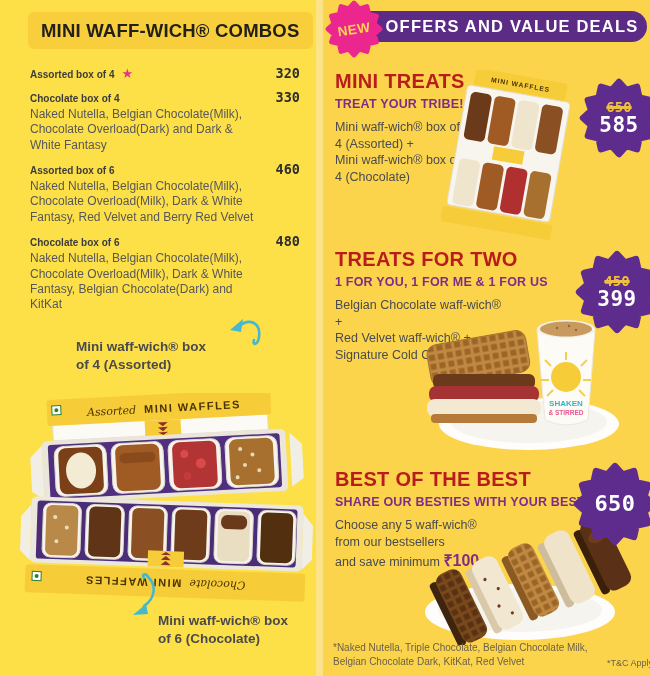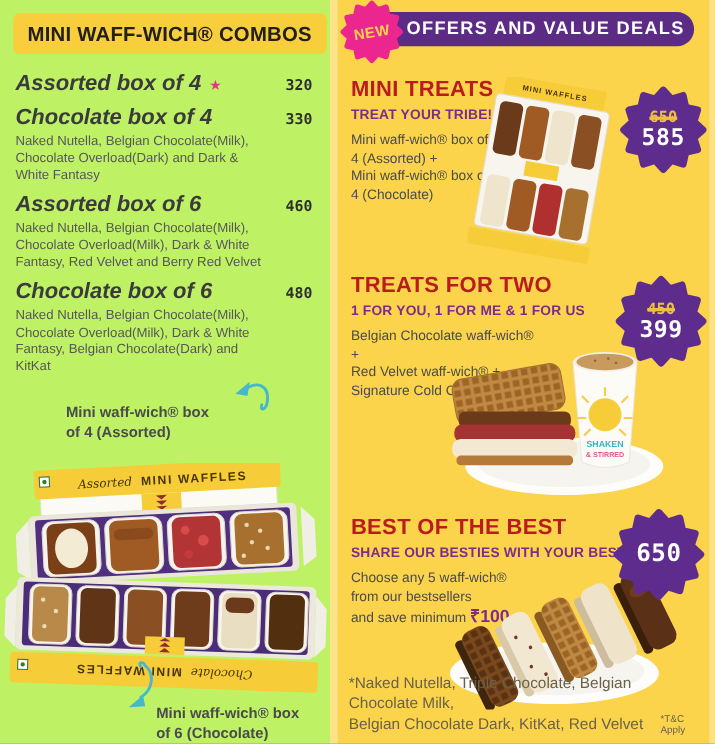--- a/index.html
+++ b/index.html
@@ -1,25 +1,25 @@
 <!DOCTYPE html>
 <html><head>
 <meta charset="utf-8">
 <style>
   html,body{margin:0;padding:0;background:#888;}
   .page{position:relative;width:650px;height:676px;overflow:hidden;display:flex;
         font-family:"Liberation Sans",sans-serif;background:#fff;}
   
-  .left{width:300px;height:676px;background:#bef264;position:relative;flex:0 0 auto;}
+  .left{width:300px;height:676px;background:#fde047;position:relative;flex:0 0 auto;padding-left:16px;}
   .pill{display:inline-block;margin:12px 0 6px 12px;background:#F8CE3C;border-radius:6px;
         padding:8px 13px 7px;font-weight:bold;font-size:18.5px;letter-spacing:.2px;color:#232019;}
   .items{margin:10px 14px 0 14px;}
   .mi{margin-bottom:8px;}
   .mi-head{display:flex;align-items:baseline;}
-  .mi-name{font-weight:bold;font-size:20px;color:#3b3b3d;font-style:italic;}
+  .mi-name{font-weight:bold;font-size:10px;color:#3b3b3d;}
   .mi-star{color:#E9318C;font-size:13px;margin-left:7px;}
   .mi-price{margin-left:auto;font-family:"DejaVu Sans Mono",monospace;font-weight:bold;
             font-size:13.5px;color:#2e2e30;padding-right:2px;}
   .mi-desc{white-space:pre-line;font-size:12px;line-height:1.28;color:#57575a;margin-top:2px;}
   .callout{position:relative;white-space:pre-line;font-weight:bold;font-size:13.5px;
            line-height:1.3;color:#4a4a4c;}
   .co-top{margin:4px 0 0 60px;width:170px;}
   .co-bot{margin:-10px 0 0 142px;width:170px;}
   .ar1{position:absolute;left:152px;top:-6px;}
   .ar2{position:absolute;left:-38px;top:-22px;}
@@ -49,21 +49,21 @@
   .cur{color:#fff;font-weight:800;font-size:21px;letter-spacing:.5px;
        font-family:"DejaVu Sans Mono",monospace;}
   .b1{right:2px;top:16px;width:80px;height:80px;}
   .b2{right:2px;top:10px;width:84px;height:84px;}
   .b3{right:4px;top:2px;width:84px;height:84px;}
   .img1{position:absolute;left:118px;top:8px;z-index:1;}
   .img2{position:absolute;left:88px;top:42px;z-index:1;}
   .img3{position:absolute;left:82px;top:30px;z-index:1;}
   .foot{position:absolute;left:10px;right:8px;bottom:8px;display:flex;
         justify-content:space-between;align-items:flex-end;z-index:4;}
-  .fn{white-space:pre-line;font-size:14px;line-height:1.35;color:#6b6149;}
+  .fn{white-space:pre-line;font-size:10px;line-height:1.35;color:#6b6149;}
   .tnc{font-size:9px;color:#6b6149;}
 </style>
 </head>
 <body>
 
 <div class="page">
 
   <div class="left">
     <div class="pill">MINI WAFF-WICH® COMBOS</div>
 

